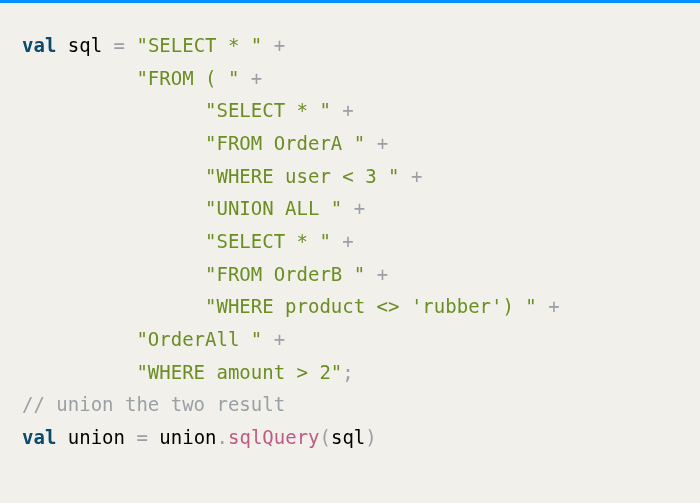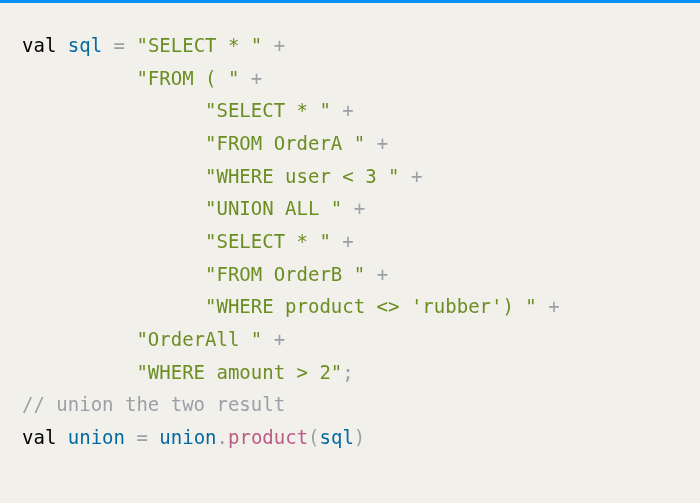--- a/index.html
+++ b/index.html
@@ -17,35 +17,35 @@
     line-height: 1.72;
     color: #333;
     box-sizing: border-box;
     padding: 26px 22px 20px 22px;
   }
   pre {
     margin: 0;
     white-space: pre;
     font-family: inherit;
   }
-  .kw   { color: #000000; }             
+  .kw   { color: #0c4a6e; font-weight: bold; }             
   .op   { color: #9aa0a6; }          
   .str  { color: #6b8e23; }          
   .cm   { color: #9aa0a6; }          
   .call { color: #bd5b85; }          
-  .ident{ color: #0369a1; }
+  .ident{ color: #000000; }
 </style>
 </head>
 <body>
 
 <pre><span class="kw">val</span> <span class="ident">sql</span> <span class="op">=</span> <span class="str">"SELECT * "</span> <span class="op">+</span>
           <span class="str">"FROM ( "</span> <span class="op">+</span>
                 <span class="str">"SELECT * "</span> <span class="op">+</span>
                 <span class="str">"FROM OrderA "</span> <span class="op">+</span>
                 <span class="str">"WHERE user &lt; 3 "</span> <span class="op">+</span>
                 <span class="str">"UNION ALL "</span> <span class="op">+</span>
                 <span class="str">"SELECT * "</span> <span class="op">+</span>
                 <span class="str">"FROM OrderB "</span> <span class="op">+</span>
                 <span class="str">"WHERE product &lt;&gt; 'rubber') "</span> <span class="op">+</span>
           <span class="str">"OrderAll "</span> <span class="op">+</span>
           <span class="str">"WHERE amount &gt; 2"</span><span class="op">;</span>
 <span class="cm">// union the two result</span>
-<span class="kw">val</span> <span class="ident">union</span> <span class="op">=</span> <span class="ident">union</span><span class="op">.</span><span class="call">product</span><span class="op">(</span><span class="ident">sql</span><span class="op">)</span></pre>
+<span class="kw">val</span> <span class="ident">union</span> <span class="op">=</span> <span class="ident">union</span><span class="op">.</span><span class="call">sqlQuery</span><span class="op">(</span><span class="ident">sql</span><span class="op">)</span></pre>
 
 </body></html>

